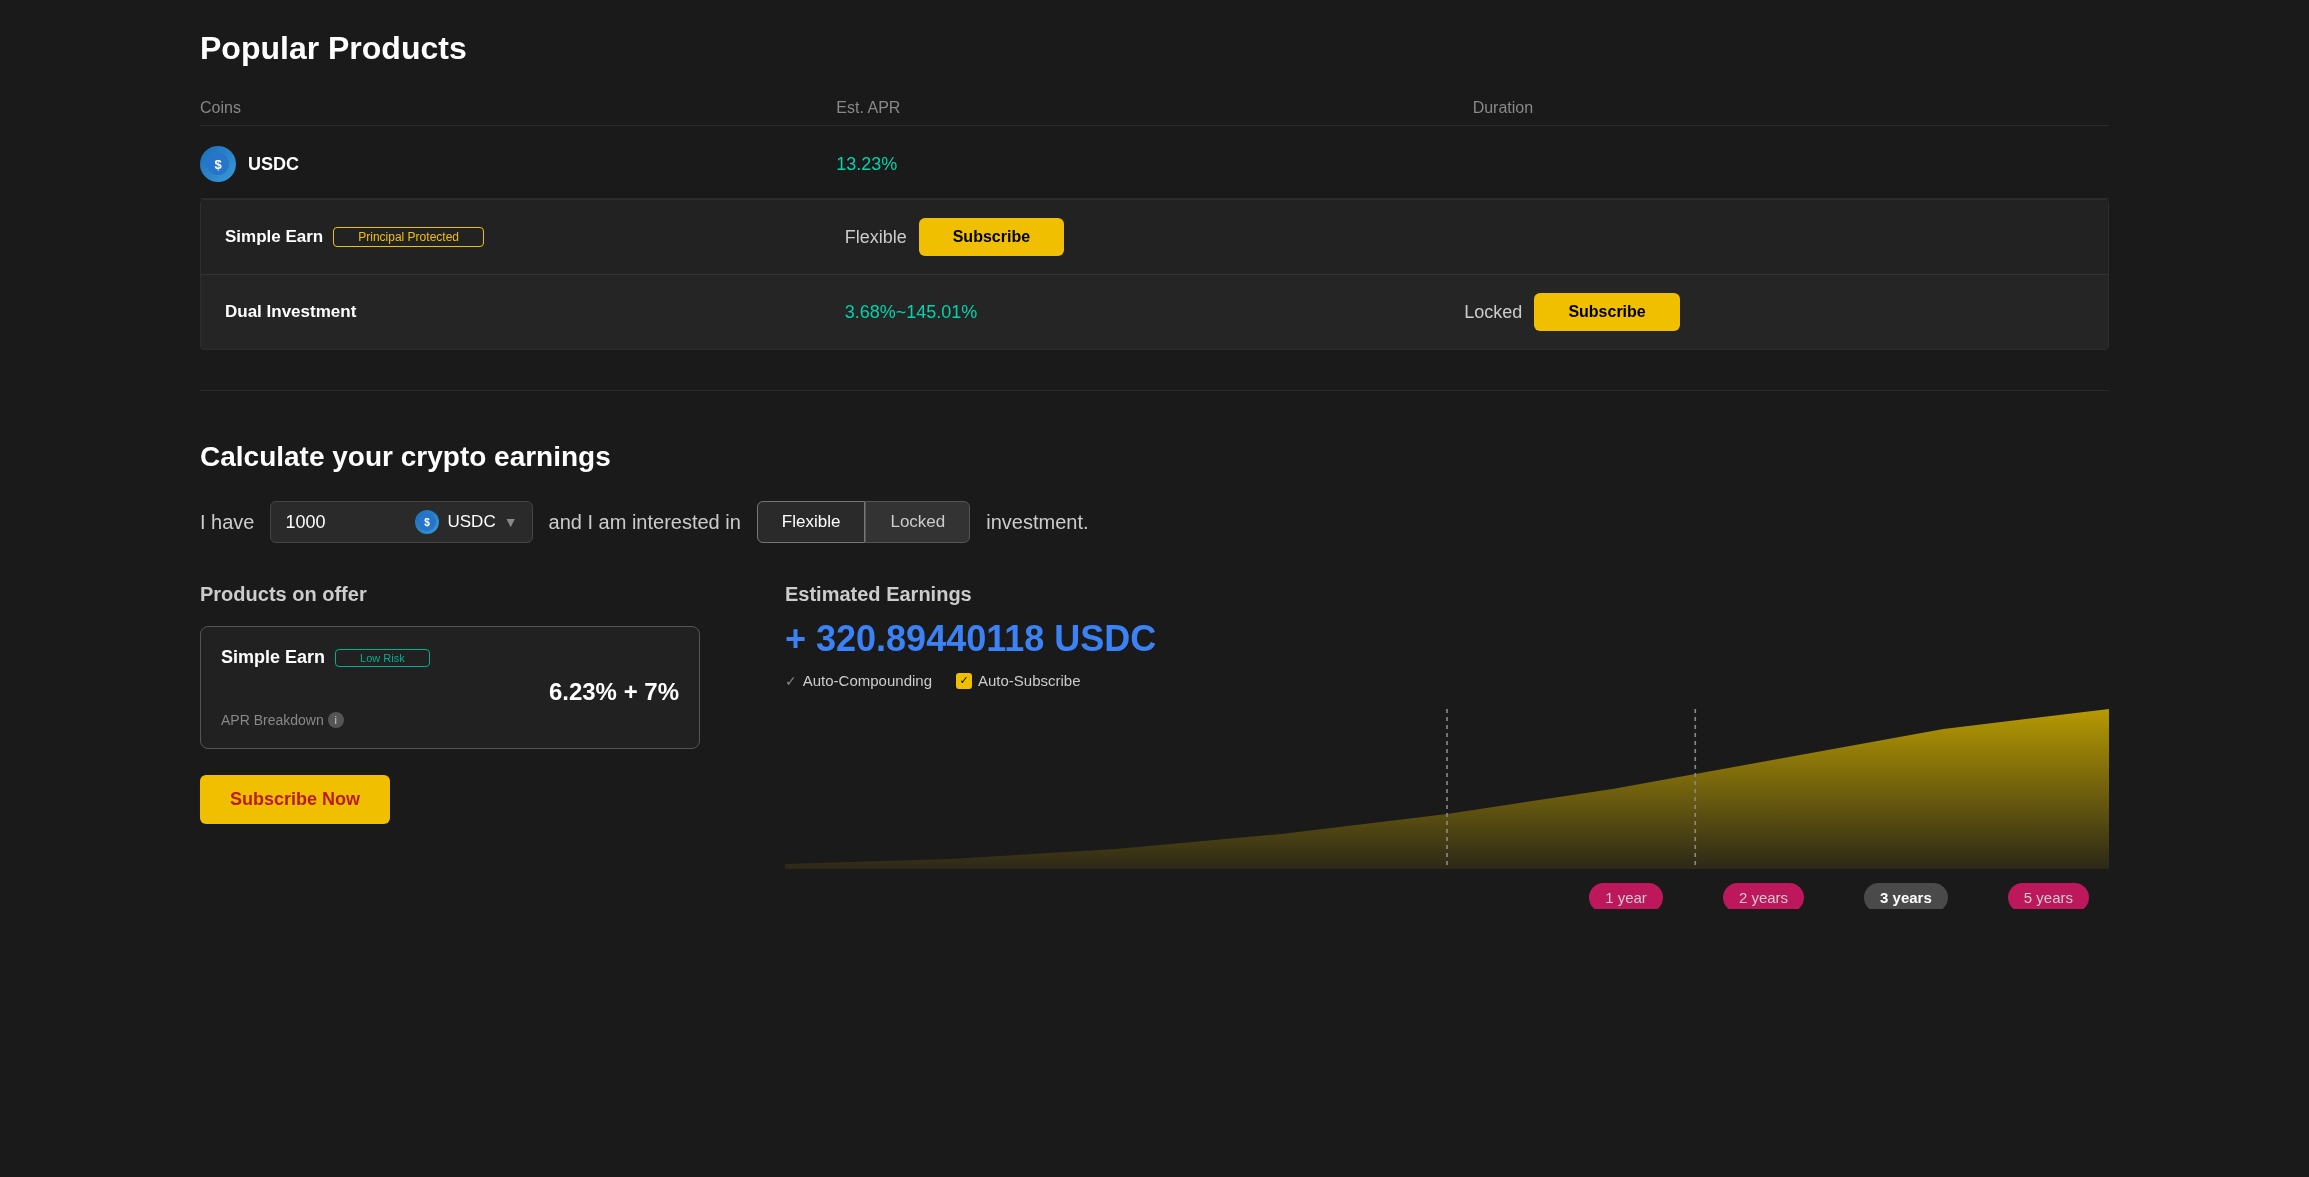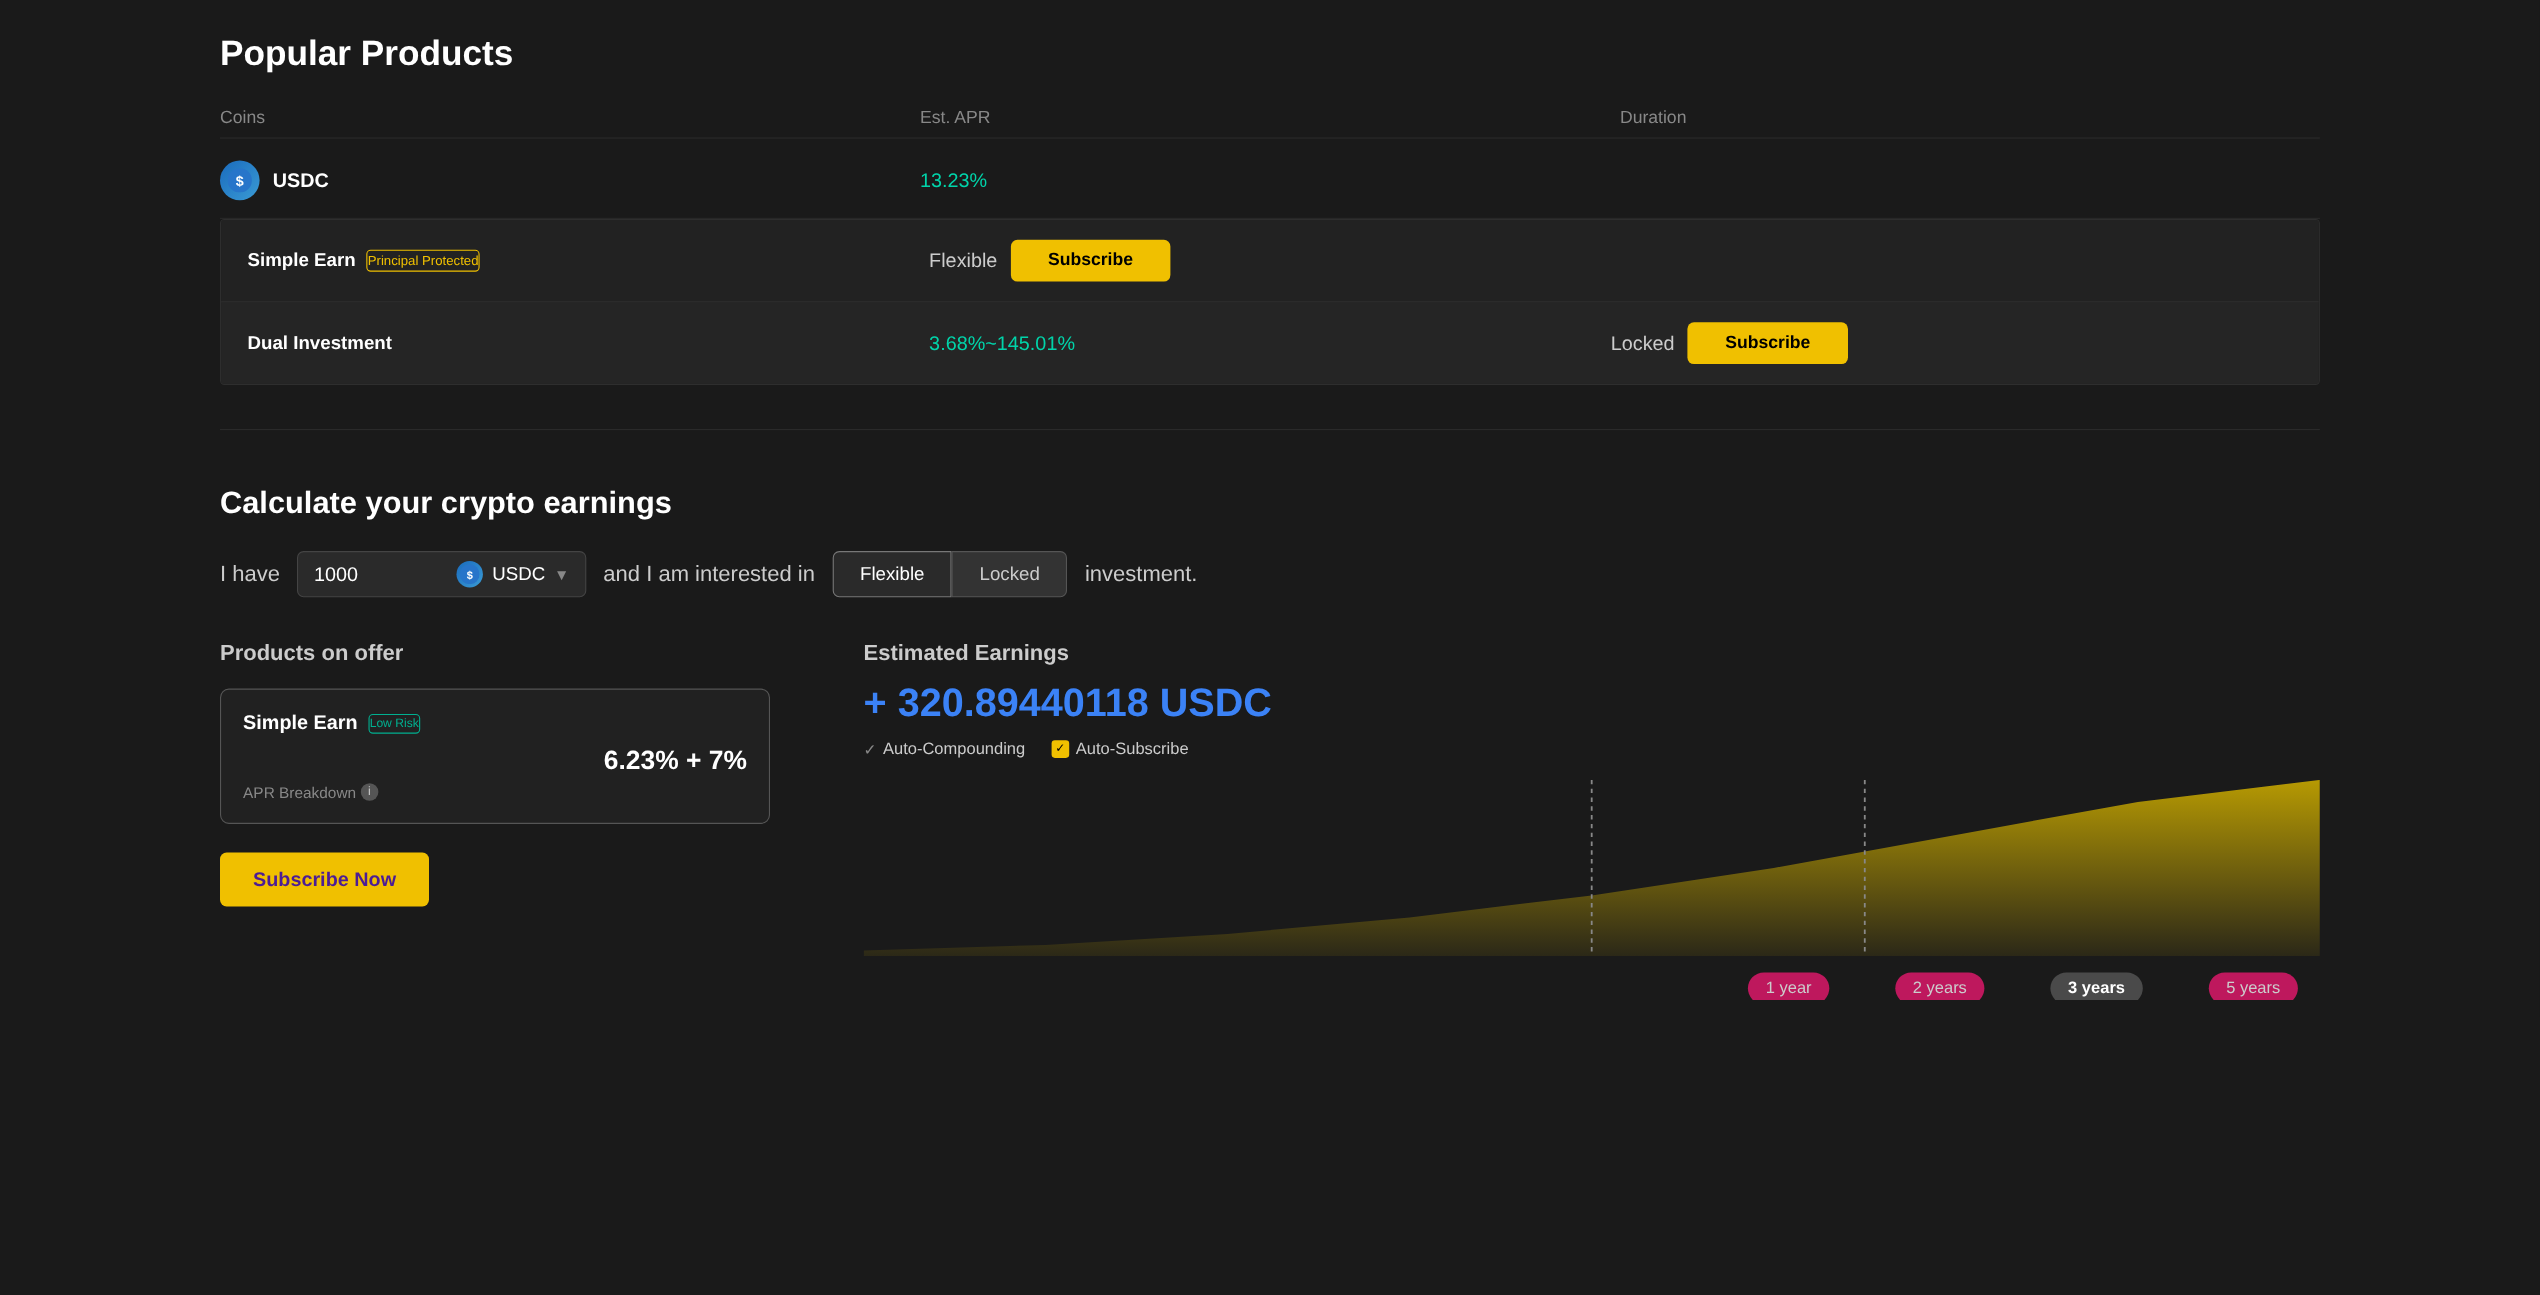--- a/index.html
+++ b/index.html
@@ -135,21 +135,21 @@
       font-size: 17px;
       font-weight: 600;
       color: #ffffff;
       display: flex;
       align-items: center;
       gap: 10px;
     }
 
     .badge {
       font-size: 12px;
-      padding: 2px 0;
+      padding: 2px 24px;
       border-radius: 4px;
       font-weight: 500;
       text-align: center;
     }
 
     .badge-principal {
       background-color: transparent;
       border: 1px solid #f0c000;
       color: #f0c000;
     }
@@ -336,21 +336,21 @@
       display: inline-flex;
       align-items: center;
       justify-content: center;
       font-size: 11px;
       color: #cccccc;
       cursor: pointer;
     }
 
     .subscribe-now-btn {
       background-color: #f0c000;
-      color: #4c1d95;
+      color: #b91c1c;
       border: none;
       padding: 14px 30px;
       border-radius: 6px;
       font-size: 18px;
       font-weight: 700;
       cursor: pointer;
       margin-top: 10px;
     }
 
     

